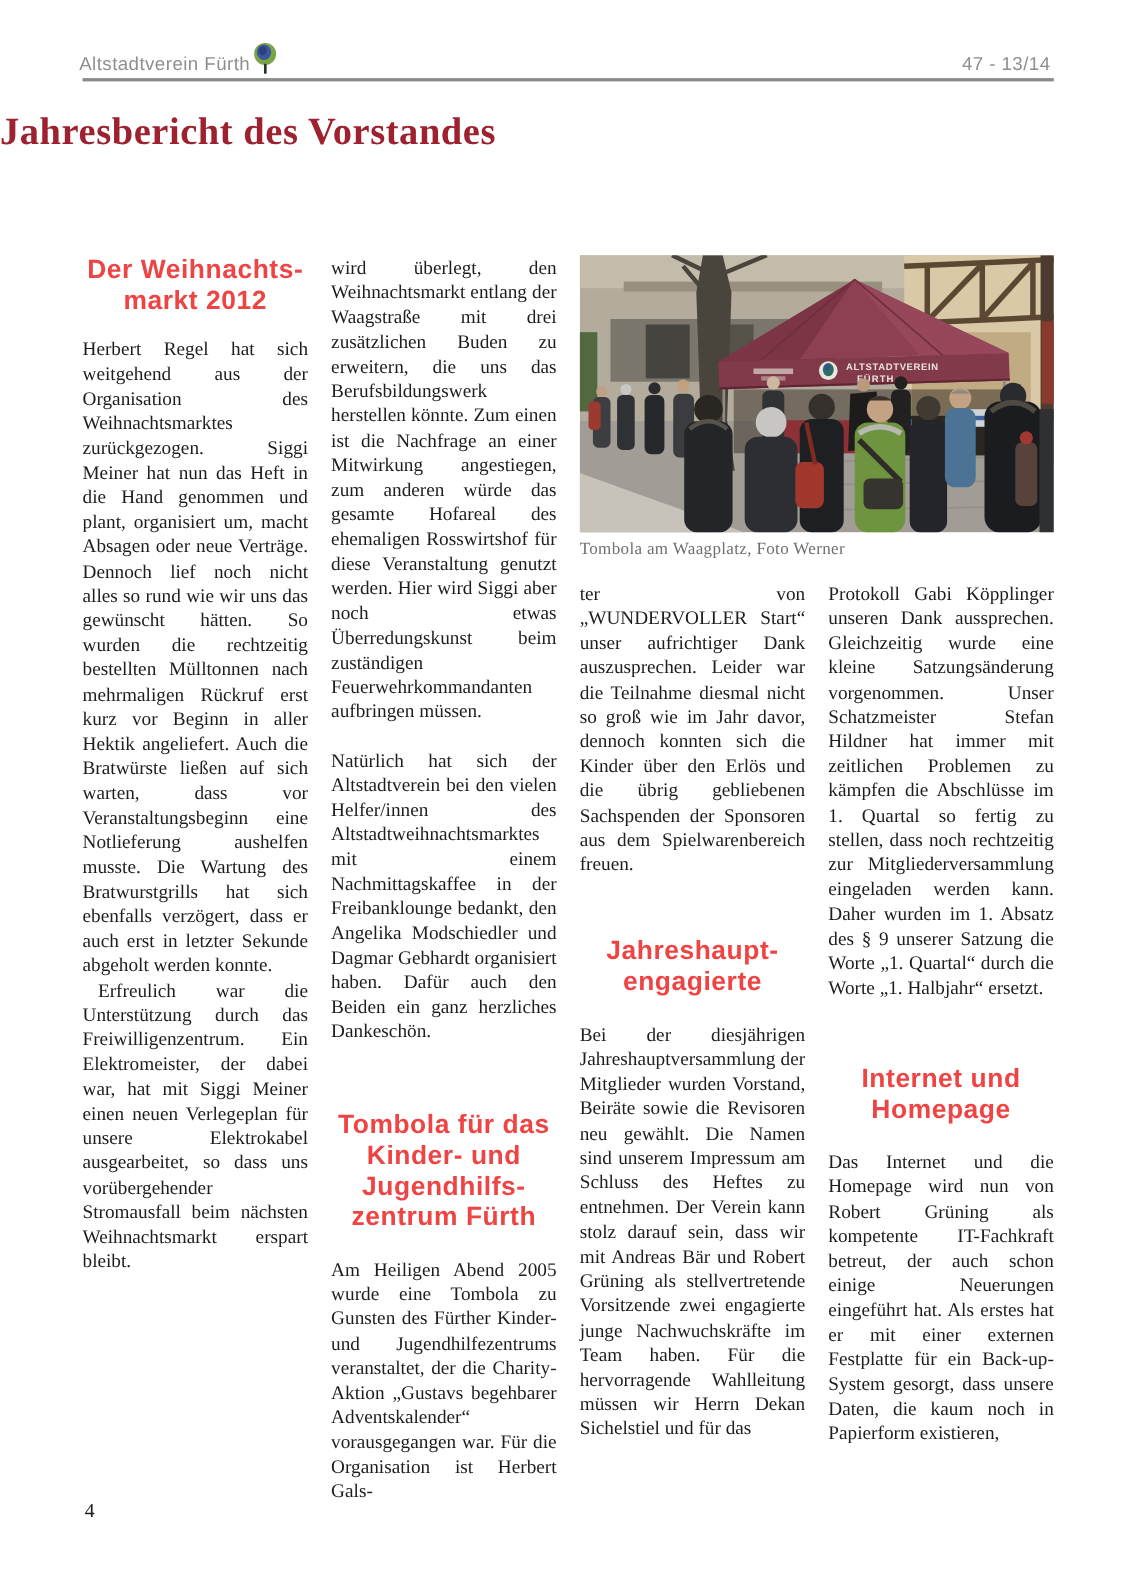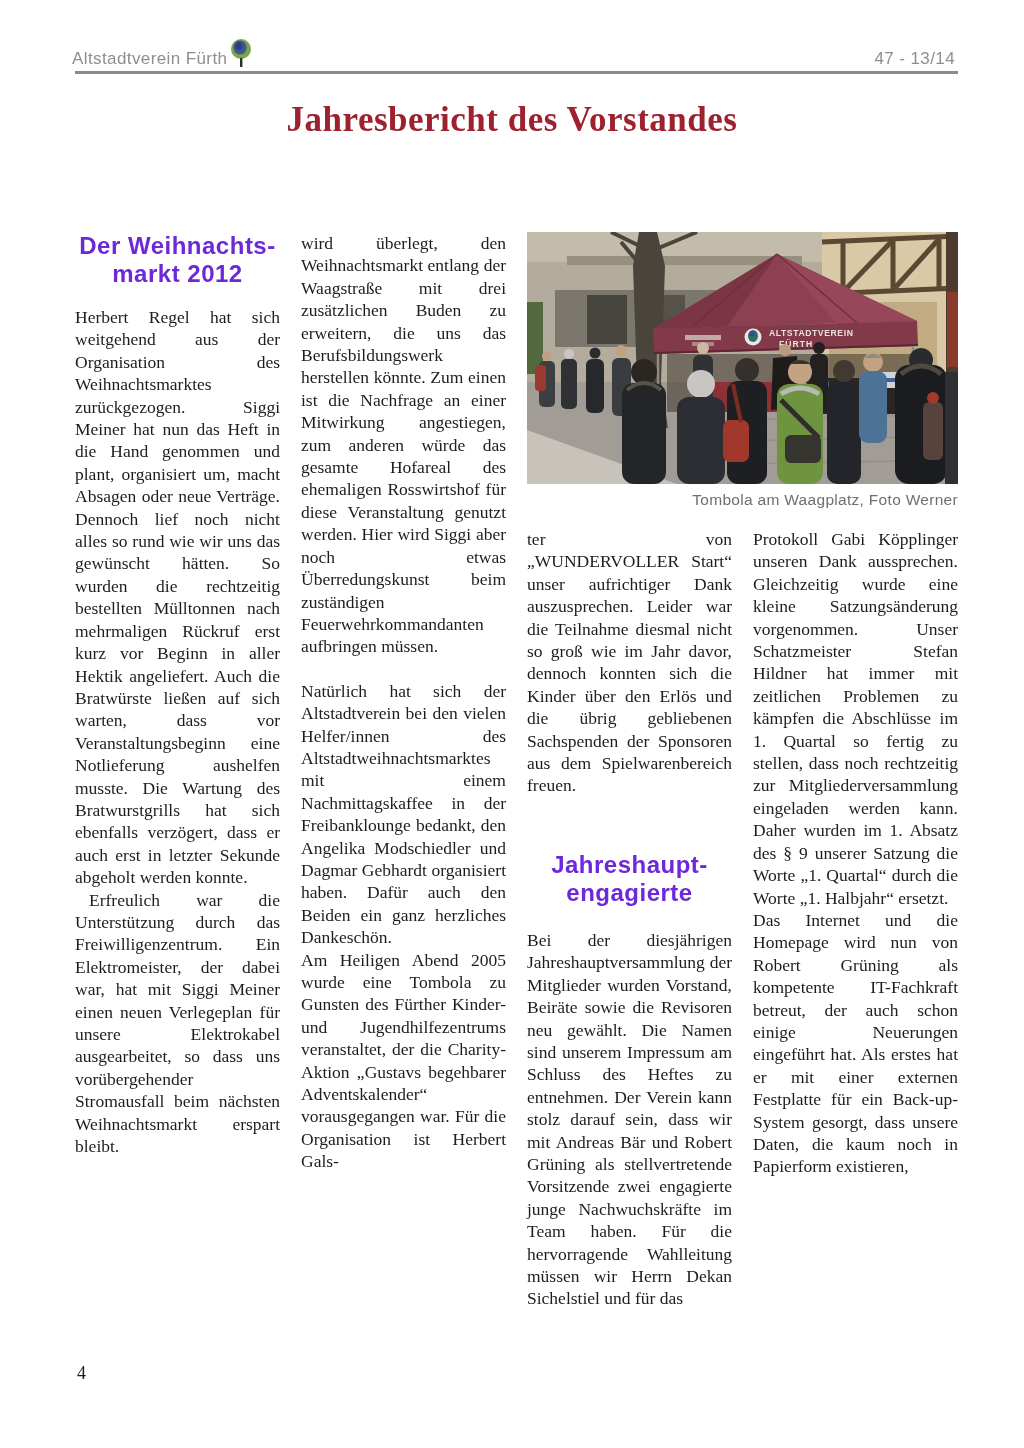--- a/index.html
+++ b/index.html
@@ -10,43 +10,43 @@
   }
   
   .masthead{position:absolute;left:72px;top:40px;width:883px;height:34px;}
   .pub-name{position:absolute;left:0;top:9px;font-family:"Liberation Sans",sans-serif;
     font-size:17px;color:#8e8e8e;letter-spacing:.4px;}
   .logo{position:absolute;left:156px;top:-2px;}
   .issue{position:absolute;right:0;top:9px;font-family:"Liberation Sans",sans-serif;
     font-size:17px;color:#8e8e8e;letter-spacing:.4px;text-align:center;}
   .rule{position:absolute;left:75px;top:71px;width:883px;height:3px;background:#8b8b8b;}
   
-  .page-title{position:absolute;left:0;top:100px;width:1024px;text-align:center;
+  .page-title{position:absolute;left:0;top:100px;width:1024px;
     font-size:35px;font-weight:bold;color:#9e2130;letter-spacing:.5px;margin:0;}
   
   .columns{position:absolute;left:75px;top:232px;width:883px;height:1135px;
     display:flex;gap:21px;}
   .col{width:205px;flex:0 0 205px;text-align:justify;font-size:17.5px;
     line-height:22.4px;}
   .col p{margin:0;}
   p.gap-before{margin-top:22px;}
   p.first-indent{text-indent:14px;}
-  .sec-h{font-family:"Liberation Sans",sans-serif;font-weight:bold;color:#6d28d9;
+  .sec-h{font-family:"Liberation Sans",sans-serif;font-weight:bold;color:#ef4444;
     font-size:24px;line-height:28px;text-align:center;white-space:pre-line;
     letter-spacing:.5px;margin:0;}
   .h-col1{margin:0 0 18px 0;}
   .h-col2{margin:60px 0 22px 0;}
   .h-col3{margin:54px 0 22px 0;}
   .h-col4{margin:58px 0 22px 0;}
   
   .right-half{width:431px;flex:0 0 431px;display:flex;flex-direction:column;}
   figure{margin:0;}
   .photo{display:block;width:431px;height:252px;}
-  figcaption{font-family:Liberation Sans, sans-serif;font-size:15.5px;color:#6f6f6f;
-    margin:7px 0 19px 0;letter-spacing:.3px;text-align:right;}
+  figcaption{font-family:Liberation Serif, serif;font-size:15.5px;color:#6f6f6f;
+    margin:7px 0 19px 0;letter-spacing:.3px;}
   .cols34{display:flex;gap:21px;}
   
   .page-number{position:absolute;left:77px;top:1363px;font-size:18px;color:#1d1d1b;}
 </style>
 </head>
 <body>
 
 <div class="page">
 
   <div class="masthead">
@@ -70,20 +70,24 @@
     <div class="col">
       <h2 class="sec-h h-col1">Der Weihnachts-
 markt 2012</h2>
       <p>Herbert Regel hat sich weitgehend aus der Organisation des Weihnachtsmarktes zurückgezogen. Siggi Meiner hat nun das Heft in die Hand genommen und plant, organisiert um, macht Absagen oder neue Verträge. Dennoch lief noch nicht alles so rund wie wir uns das gewünscht hätten. So wurden die rechtzeitig bestellten Mülltonnen nach mehrmaligen Rückruf erst kurz vor Beginn in aller Hektik angeliefert. Auch die Bratwürste ließen auf sich warten, dass vor Veranstaltungsbeginn eine Notlieferung aushelfen musste. Die Wartung des Bratwurstgrills hat sich ebenfalls verzögert, dass er auch erst in letzter Sekunde abgeholt werden konnte.</p>
       <p class="first-indent">Erfreulich war die Unterstützung durch das Freiwilligenzentrum. Ein Elektromeister, der dabei war, hat mit Siggi Meiner einen neuen Verlegeplan für unsere Elektrokabel ausgearbeitet, so dass uns vorübergehender Stromausfall beim nächsten Weihnachtsmarkt erspart bleibt.</p>
     </div>
 
     <div class="col">
       <p>wird überlegt, den Weihnachtsmarkt entlang der Waagstraße mit drei zusätzlichen Buden zu erweitern, die uns das Berufsbildungswerk herstellen könnte. Zum einen ist die Nachfrage an einer Mitwirkung angestiegen, zum anderen würde das gesamte Hofareal des ehemaligen Rosswirtshof für diese Veranstaltung genutzt werden. Hier wird Siggi aber noch etwas Überredungskunst beim zuständigen Feuerwehrkommandanten aufbringen müssen.</p>
       <p class="gap-before">Natürlich hat sich der Altstadtverein bei den vielen Helfer/innen des Altstadtweihnachtsmarktes mit einem Nachmittagskaffee in der Freibanklounge bedankt, den Angelika Modschiedler und Dagmar Gebhardt organisiert haben. Dafür auch den Beiden ein ganz herzliches Dankeschön.</p>
+      <h2 class="sec-h h-col2">Tombola für das
+Kinder- und
+Jugendhilfs-
+zentrum Fürth</h2>
       <p>Am Heiligen Abend 2005 wurde eine Tombola zu Gunsten des Fürther Kinder- und Jugendhilfezentrums veranstaltet, der die Charity-Aktion „Gustavs begehbarer Adventskalender“ vorausgegangen war. Für die Organisation ist Herbert Gals-</p>
     </div>
 
     <div class="right-half">
       <figure>
         <svg class="photo" viewBox="0 0 431 252" preserveAspectRatio="none">
 
           <rect x="0" y="0" width="431" height="150" fill="#b3ac9d"></rect>
           <rect x="0" y="0" width="300" height="30" fill="#c3bcab"></rect>
           <rect x="40" y="24" width="235" height="9" fill="#97907e"></rect>
@@ -200,20 +204,22 @@
 
         <div class="col">
           <p>ter von „WUNDERVOLLER Start“ unser aufrichtiger Dank auszusprechen. Leider war die Teilnahme diesmal nicht so groß wie im Jahr davor, dennoch konnten sich die Kinder über den Erlös und die übrig gebliebenen Sachspenden der Sponsoren aus dem Spielwarenbereich freuen.</p>
           <h2 class="sec-h h-col3">Jahreshaupt-
 engagierte</h2>
           <p>Bei der diesjährigen Jahreshauptversammlung der Mitglieder wurden Vorstand, Beiräte sowie die Revisoren neu gewählt. Die Namen sind unserem Impressum am Schluss des Heftes zu entnehmen. Der Verein kann stolz darauf sein, dass wir mit Andreas Bär und Robert Grüning als stellvertretende Vorsitzende zwei engagierte junge Nachwuchskräfte im Team haben. Für die hervorragende Wahlleitung müssen wir Herrn Dekan Sichelstiel und für das</p>
         </div>
 
         <div class="col">
           <p>Protokoll Gabi Köpplinger unseren Dank aussprechen. Gleichzeitig wurde eine kleine Satzungsänderung vorgenommen. Unser Schatzmeister Stefan Hildner hat immer mit zeitlichen Problemen zu kämpfen die Abschlüsse im 1. Quartal so fertig zu stellen, dass noch rechtzeitig zur Mitgliederversammlung eingeladen werden kann. Daher wurden im 1. Absatz des § 9 unserer Satzung die Worte „1. Quartal“ durch die Worte „1. Halbjahr“ ersetzt.</p>
+          <h2 class="sec-h h-col4">Internet und
+Homepage</h2>
           <p>Das Internet und die Homepage wird nun von Robert Grüning als kompetente IT-Fachkraft betreut, der auch schon einige Neuerungen eingeführt hat. Als erstes hat er mit einer externen Festplatte für ein Back-up-System gesorgt, dass unsere Daten, die kaum noch in Papierform existieren,</p>
         </div>
       </div>
     </div>
   </div>
 
   <div class="page-number">4</div>
 </div>
 
 </body></html>

